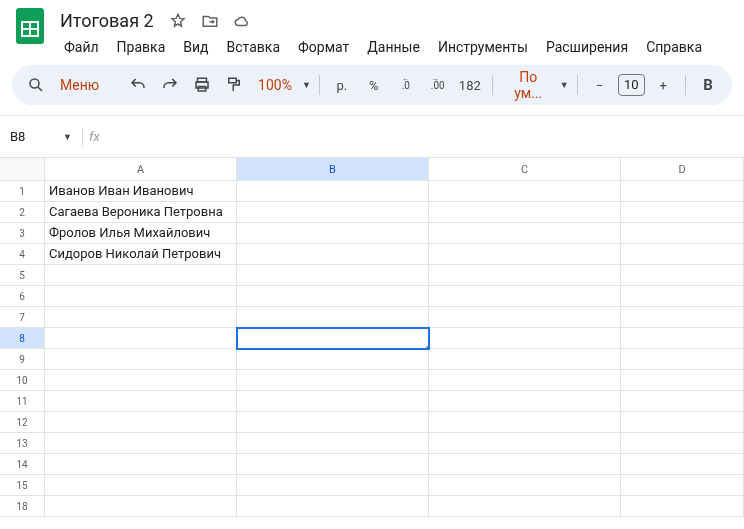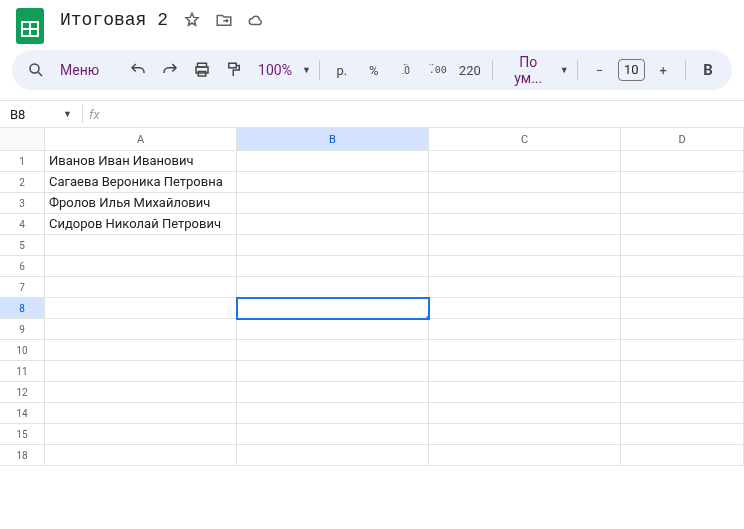--- a/index.html
+++ b/index.html
@@ -15,21 +15,21 @@
   .titlebar {
     display: flex;
     align-items: flex-start;
     padding: 8px 12px 0 12px;
     gap: 8px;
   }
   .logo {
     width: 36px; height: 36px;
     display:flex; align-items:center; justify-content:center;
   }
-  .title-area { display:flex; flex-direction:column;font-family:Liberation Mono, monospace; }
+  .title-area { display:flex; flex-direction:column; }
   .title-row { display:flex; align-items:center; gap:8px; }
   .doc-title { font-size: 18px; color:#202124; padding: 2px 4px; }
   .icon-btn {
     color:#5f6368; display:inline-flex; align-items:center; justify-content:center;
     width:24px; height:24px; border-radius:4px; cursor:pointer;
   }
   .menu-row { display:flex; gap:2px; margin-top:2px; }
   .menu-item {
     padding: 4px 8px; font-size:14px; color:#202124; border-radius:4px; cursor:pointer;
   }
@@ -42,31 +42,31 @@
     padding: 0 10px;
     gap: 4px;
   }
   .tb-btn {
     display:inline-flex; align-items:center; justify-content:center;
     min-width:28px; height:28px; padding:0 4px;
     color:#444746; border-radius:4px; cursor:pointer;
     font-size:13px;
   }
   .tb-sep { width:1px; height:20px; background:#c7c7c7; margin:0 4px; }
-  .tb-text { padding:0 6px; font-size:14px; color:#701a75; }
+  .tb-text { padding:0 6px; font-size:14px; color:#c2410c; }
   .zoom-group, .font-group { display:flex; align-items:center; gap:2px;text-align:center; }
   .dropdown-triangle { font-size:9px; color:#444746; margin-left:2px; }
   .font-size-box {
     width:30px; height:22px; border:1px solid #747775; border-radius:4px;
     text-align:center; font-size:13px; line-height:20px;
   }
   .bold-b { font-weight:700; font-size:15px; color:#444746; }
   
   .namebox-row {
-    display:flex; align-items:center; height:28px;
+    display:flex; align-items:center; height:43px;
     border-top:1px solid #e1e3e1;
     border-bottom:1px solid #e1e3e1;
     padding-left:6px;
     gap:6px;
   }
   .namebox {
     width:70px; font-size:13px; color:#202124; padding:2px 4px;
     display:flex; align-items:center; justify-content:space-between;
   }
   .fx-sep { width:1px; height:18px; background:#dadce0; }
@@ -143,20 +143,31 @@
             <path fill="none" stroke="#5f6368" stroke-width="2" d="M3 6h7l2 2h9v11H3z"></path>
             <path fill="none" stroke="#5f6368" stroke-width="2" d="M11 13h6m-2-2l2 2-2 2"></path>
           </svg>
       </span>
       <span class="icon-btn">
         <svg width="20" height="18" viewBox="0 0 24 24">
             <path fill="none" stroke="#5f6368" stroke-width="2" d="M7 18a4 4 0 010-8 5 5 0 019.6 1.5A3.5 3.5 0 0117 18H7z"></path>
           </svg>
       </span>
     </div>
+    <div class="menu-row">
+      <span class="menu-item">Файл</span>
+      <span class="menu-item">Правка</span>
+      <span class="menu-item">Вид</span>
+      <span class="menu-item">Вставка</span>
+      <span class="menu-item">Формат</span>
+      <span class="menu-item">Данные</span>
+      <span class="menu-item">Инструменты</span>
+      <span class="menu-item">Расширения</span>
+      <span class="menu-item">Справка</span>
+    </div>
   </div>
 </div>
 
 <div class="toolbar-wrap">
   <div class="toolbar">
     <span class="tb-btn">
       <svg width="18" height="18" viewBox="0 0 24 24">
           <circle cx="10" cy="10" r="6" fill="none" stroke="#444746" stroke-width="2"></circle>
           <line x1="15" y1="15" x2="20" y2="20" stroke="#444746" stroke-width="2"></line>
         </svg>
@@ -190,23 +201,23 @@
       <span class="tb-text">100%</span>
       <span class="dropdown-triangle">▼</span>
     </span>
     <span class="tb-sep"></span>
     <span class="tb-btn">р.</span>
     <span class="tb-btn">%</span>
     <span class="tb-btn">
       <span style="font-size:10px; position:relative;">.0<span style="position:absolute;left:0;top:-6px;font-size:8px;">←</span></span>
     </span>
     <span class="tb-btn">
-      <span style="font-size:10px; position:relative;font-family:Liberation Mono, monospace;">.00<span style="position:absolute;left:0;top:-6px;font-size:8px;">→</span></span>
-    </span>
-    <span class="tb-btn">220</span>
+      <span style="font-size:10px; position:relative;">.00<span style="position:absolute;left:0;top:-6px;font-size:8px;">→</span></span>
+    </span>
+    <span class="tb-btn">182</span>
     <span class="tb-sep"></span>
     <span class="font-group">
       <span class="tb-text">По ум...</span>
       <span class="dropdown-triangle">▼</span>
     </span>
     <span class="tb-sep"></span>
     <span class="tb-btn">−</span>
     <span class="font-size-box">10</span>
     <span class="tb-btn">+</span>
     <span class="tb-sep"></span>
@@ -313,20 +324,27 @@
         <div class="cell cD"></div>
       </div>
       <div class="row">
         <div class="row-h">12</div>
         <div class="cell cA"></div>
         <div class="cell cB"></div>
         <div class="cell cC"></div>
         <div class="cell cD"></div>
       </div>
       <div class="row">
+        <div class="row-h">13</div>
+        <div class="cell cA"></div>
+        <div class="cell cB"></div>
+        <div class="cell cC"></div>
+        <div class="cell cD"></div>
+      </div>
+      <div class="row">
         <div class="row-h">14</div>
         <div class="cell cA"></div>
         <div class="cell cB"></div>
         <div class="cell cC"></div>
         <div class="cell cD"></div>
       </div>
       <div class="row">
         <div class="row-h">15</div>
         <div class="cell cA"></div>
         <div class="cell cB"></div>

